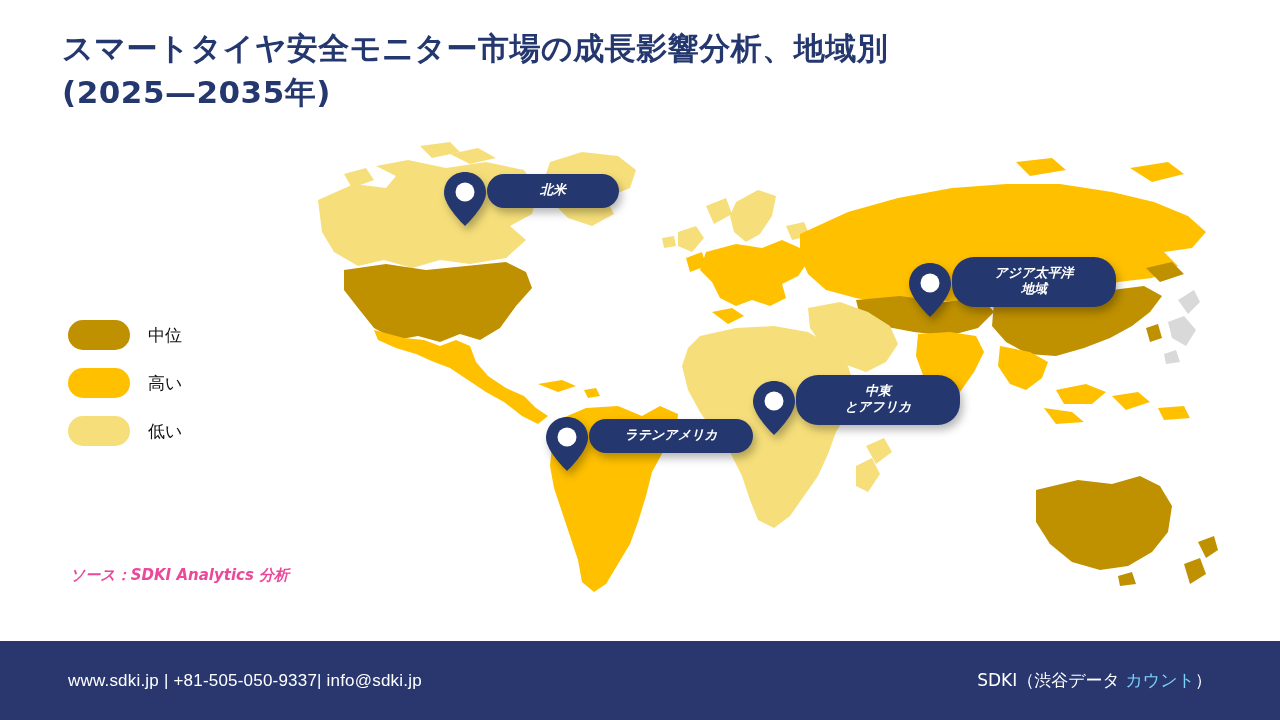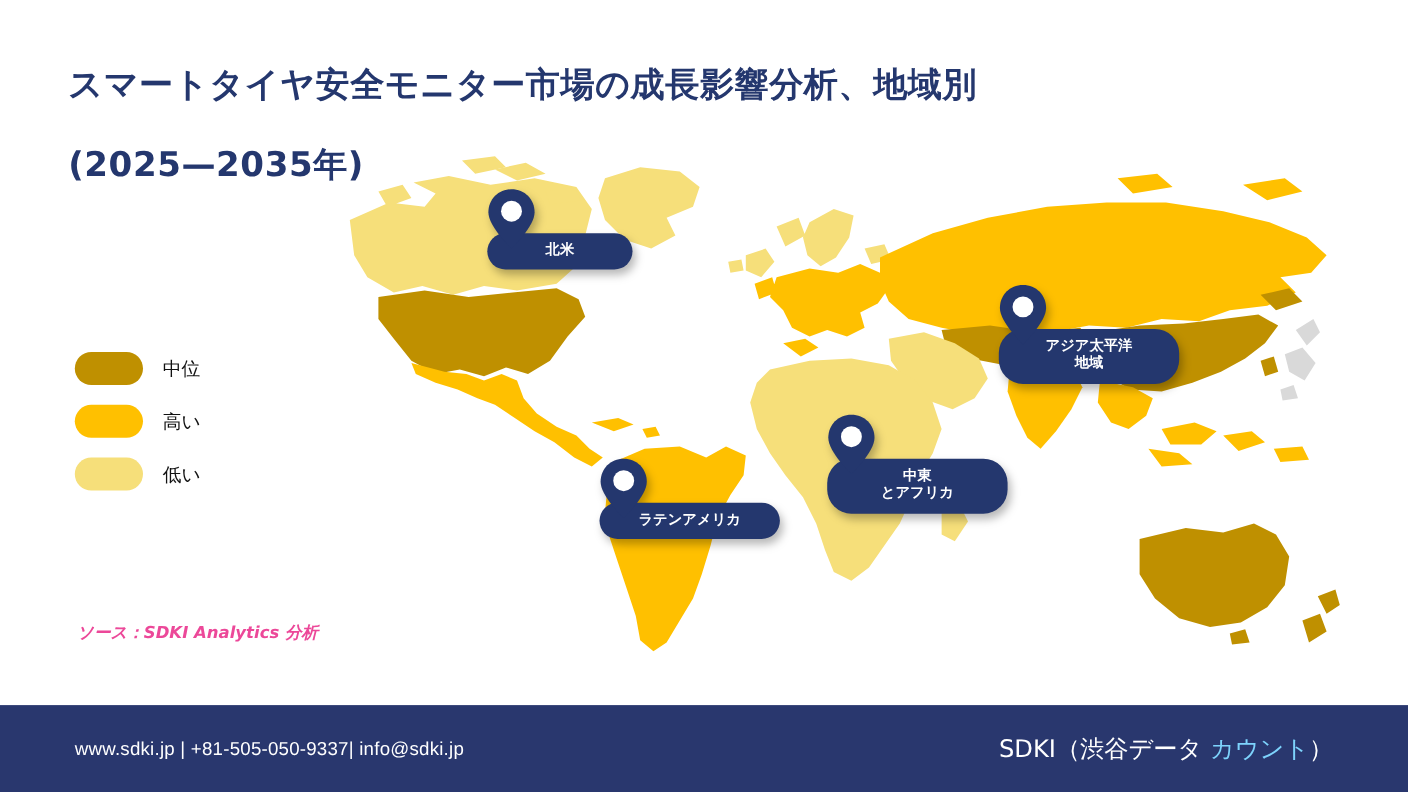--- a/index.html
+++ b/index.html
@@ -32,21 +32,20 @@
     width: 1120px;
   }
   .title-line {
     font-family: "DejaVu Sans", "Liberation Sans", sans-serif;
     font-size: 31px;
     line-height: 1.42;
     font-weight: 700;
     color: #24376e;
     letter-spacing: 0.5px;
     white-space: pre;
-    margin-top: 29px;
   }
 
   
   #legend {
     position: absolute;
     left: 68px;
     top: 312px;
     width: 250px;
   }
   .legend-row {
@@ -94,23 +93,24 @@
   #world-map {
     display: block;
     width: 940px;
     height: 500px;
   }
 
   
   .pin {
     position: absolute;
     display: flex;
-    flex-direction: column;
-    align-items: flex-start;
+    flex-direction: row;
+    align-items: center;
     filter: drop-shadow(3px 5px 4px rgba(0,0,0,0.28));
+    font-style: italic;
   }
   .pin-marker {
     width: 44px;
     height: 58px;
     margin-bottom: -16px;
     position: relative;
     z-index: 3;
   }
   .pin-pill {
     background: #24376e;
@@ -145,21 +145,21 @@
   }
   #footer-contact {
     font-family: "Liberation Sans", "DejaVu Sans", sans-serif;
     font-size: 17px;
     color: #ffffff;
     letter-spacing: 0.2px;
     white-space: pre;
   }
   #footer-brand {
     font-family: "DejaVu Sans", "Liberation Sans", sans-serif;
-    font-size: 22px;
+    font-size: 17px;
     color: #ffffff;
     white-space: pre;
     display: flex;
     align-items: center;
   }
   #footer-brand .accent { color: #7dd3fc; font-weight: 400; }
 </style>
 </head>
 <body>
 

